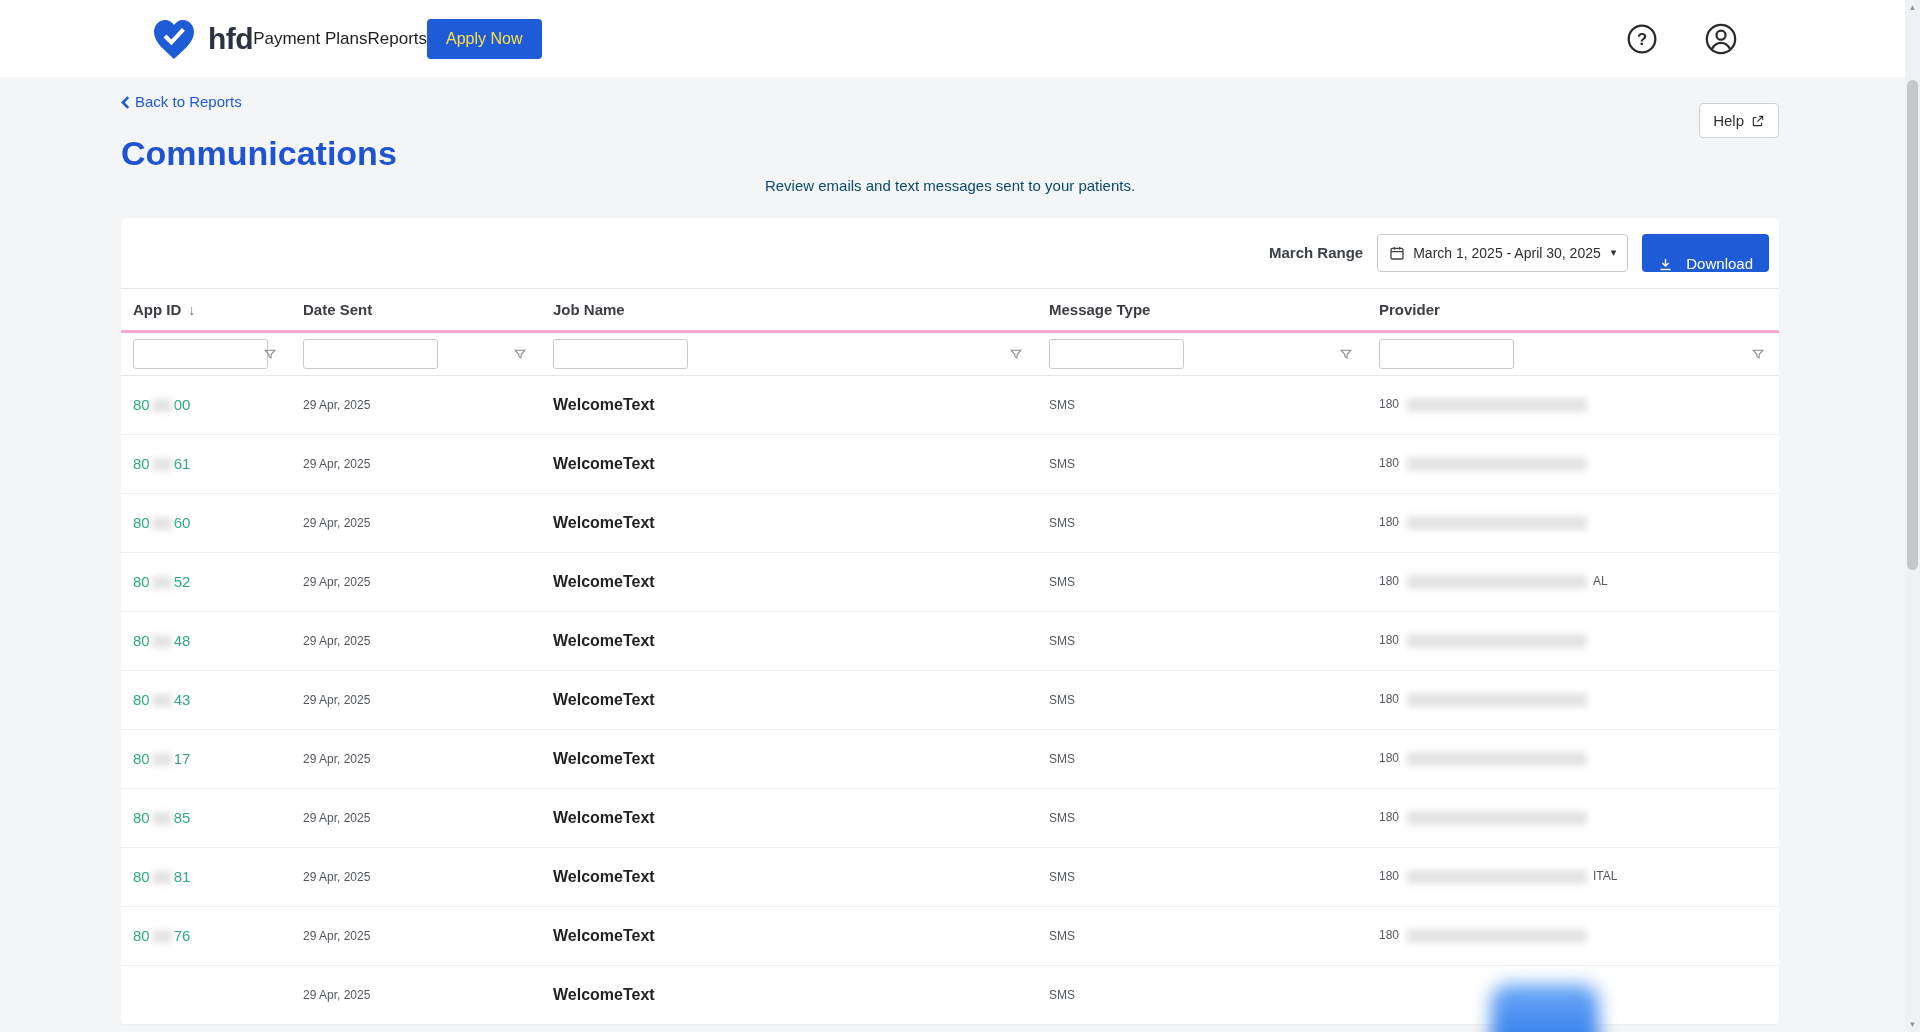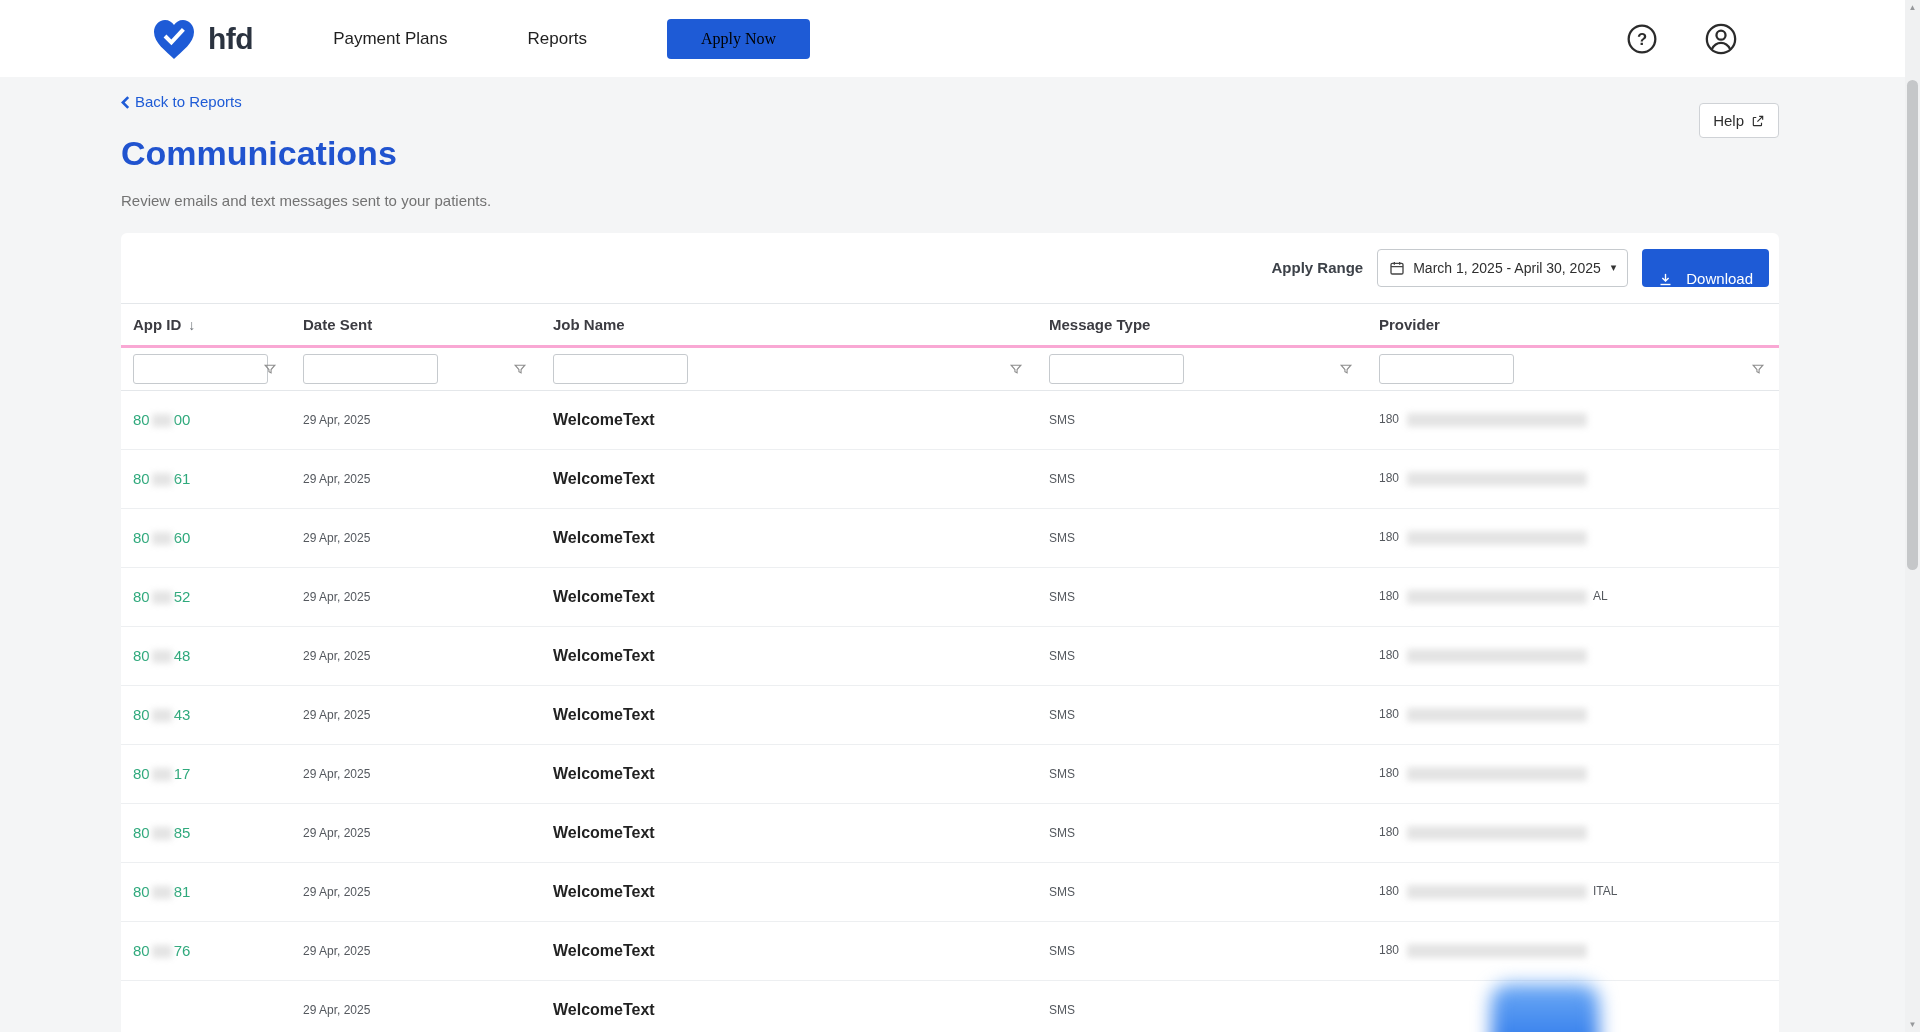--- a/index.html
+++ b/index.html
@@ -3,36 +3,36 @@
 <meta charset="utf-8">
 <style>
   * { box-sizing: border-box; margin: 0; padding: 0; }
   html,body { width:1920px; height:1032px; overflow:hidden; }
   body {
     font-family: "Liberation Sans", "DejaVu Sans", sans-serif;
     background:#f4f5f6; position:relative; color:#333;
   }
   
   .navbar { height:77px; background:#fff; display:flex; align-items:center; position:relative; }
-  .nav-left { display:flex; align-items:center; gap:80px; margin-left:149px; }
+  .nav-left { display:flex; align-items:center; margin-left:149px; }
   .logo { display:flex; align-items:center; gap:9px; text-decoration:none; cursor:pointer; }
   .logo-text { font-size:30px; font-weight:700; color:#2b3340; letter-spacing:-0.5px; }
   .nav-link { font-size:17px; font-weight:400; color:#1f1f1f; text-decoration:none; cursor:pointer; }
-  .apply-btn { background:var(--accent-blue,#1e5bd6); color:#000000; border:none; border-radius:4px;
-    height:40px; padding:0 34px; font-size:16px; font-family:Liberation Serif, serif; cursor:pointer; }
+  .apply-btn { background:var(--accent-blue,#1e5bd6); color:#fde047; border:none; border-radius:4px;
+    height:40px; padding:0 19px; font-size:16px; font-family:Liberation Sans, sans-serif; cursor:pointer; }
   .nav-right { position:absolute; right:182px; top:50%; transform:translateY(-50%);
     display:flex; align-items:center; gap:46px; }
   .icon-btn { display:inline-flex; cursor:pointer; }
   
   .container { width:1658px; margin-left:121px; position:relative; padding-top:16px; }
   .back-link { display:inline-flex; align-items:center; gap:5px; color:var(--accent-blue,#1e5bd6);
     font-size:15px; text-decoration:none; cursor:pointer; }
   .back-link svg { margin-top:1px; }
   .title { margin-top:20px; font-size:34px; line-height:40px; font-weight:700; color:var(--title-blue,#2053cf); }
-  .subtitle { margin-top:19px; font-size:15px; color:#737373; }
+  .subtitle { margin-top:4px; font-size:15px; color:#0c4a6e;text-align:center; }
   .help-btn { position:absolute; top:26px; right:0; height:35px; padding:0 13px; background:#fff;
     border:1px solid #cfd2d6; border-radius:4px; font-size:15px; color:#2e2e2e; font-family:inherit;
     display:inline-flex; align-items:center; gap:7px; cursor:pointer; }
   
   .card { margin-top:24px; background:#fff; border-radius:6px; min-height:800px; padding-top:16px; }
   .toolbar { display:flex; justify-content:flex-end; align-items:center; gap:14px;
     padding:0 10px 16px 0; }
   .dr-label { font-size:15px; font-weight:700; color:#3c4148; }
   .dr-btn { display:inline-flex; align-items:center; gap:8px; height:38px; padding:0 11px;
     background:#fff; border:1px solid #c6cace; border-radius:4px; font-size:14px; color:#2e2e2e;
@@ -132,21 +132,21 @@
         <path d="M20 4 L11 13"></path>
         <path d="M9 6 H5 C4.4 6 4 6.4 4 7 V19 C4 19.6 4.4 20 5 20 H17 C17.6 20 18 19.6 18 19 V15"></path>
       </svg>
     </span>
   </button>
 
   
   <section class="card">
 
     <div class="toolbar">
-      <span class="dr-label">Apply Range</span>
+      <span class="dr-label">March Range</span>
       <button class="dr-btn">
         <span style="display:inline-flex;">
           <svg width="16" height="16" viewBox="0 0 24 24" fill="none" stroke="#444" stroke-width="2">
             <rect x="3" y="5" width="18" height="16" rx="2"></rect>
             <path d="M8 3 V7 M16 3 V7 M3 10 H21"></path>
           </svg>
         </span>
         <span>March 1, 2025 - April 30, 2025</span>
         <span class="caret">▾</span>
       </button>

